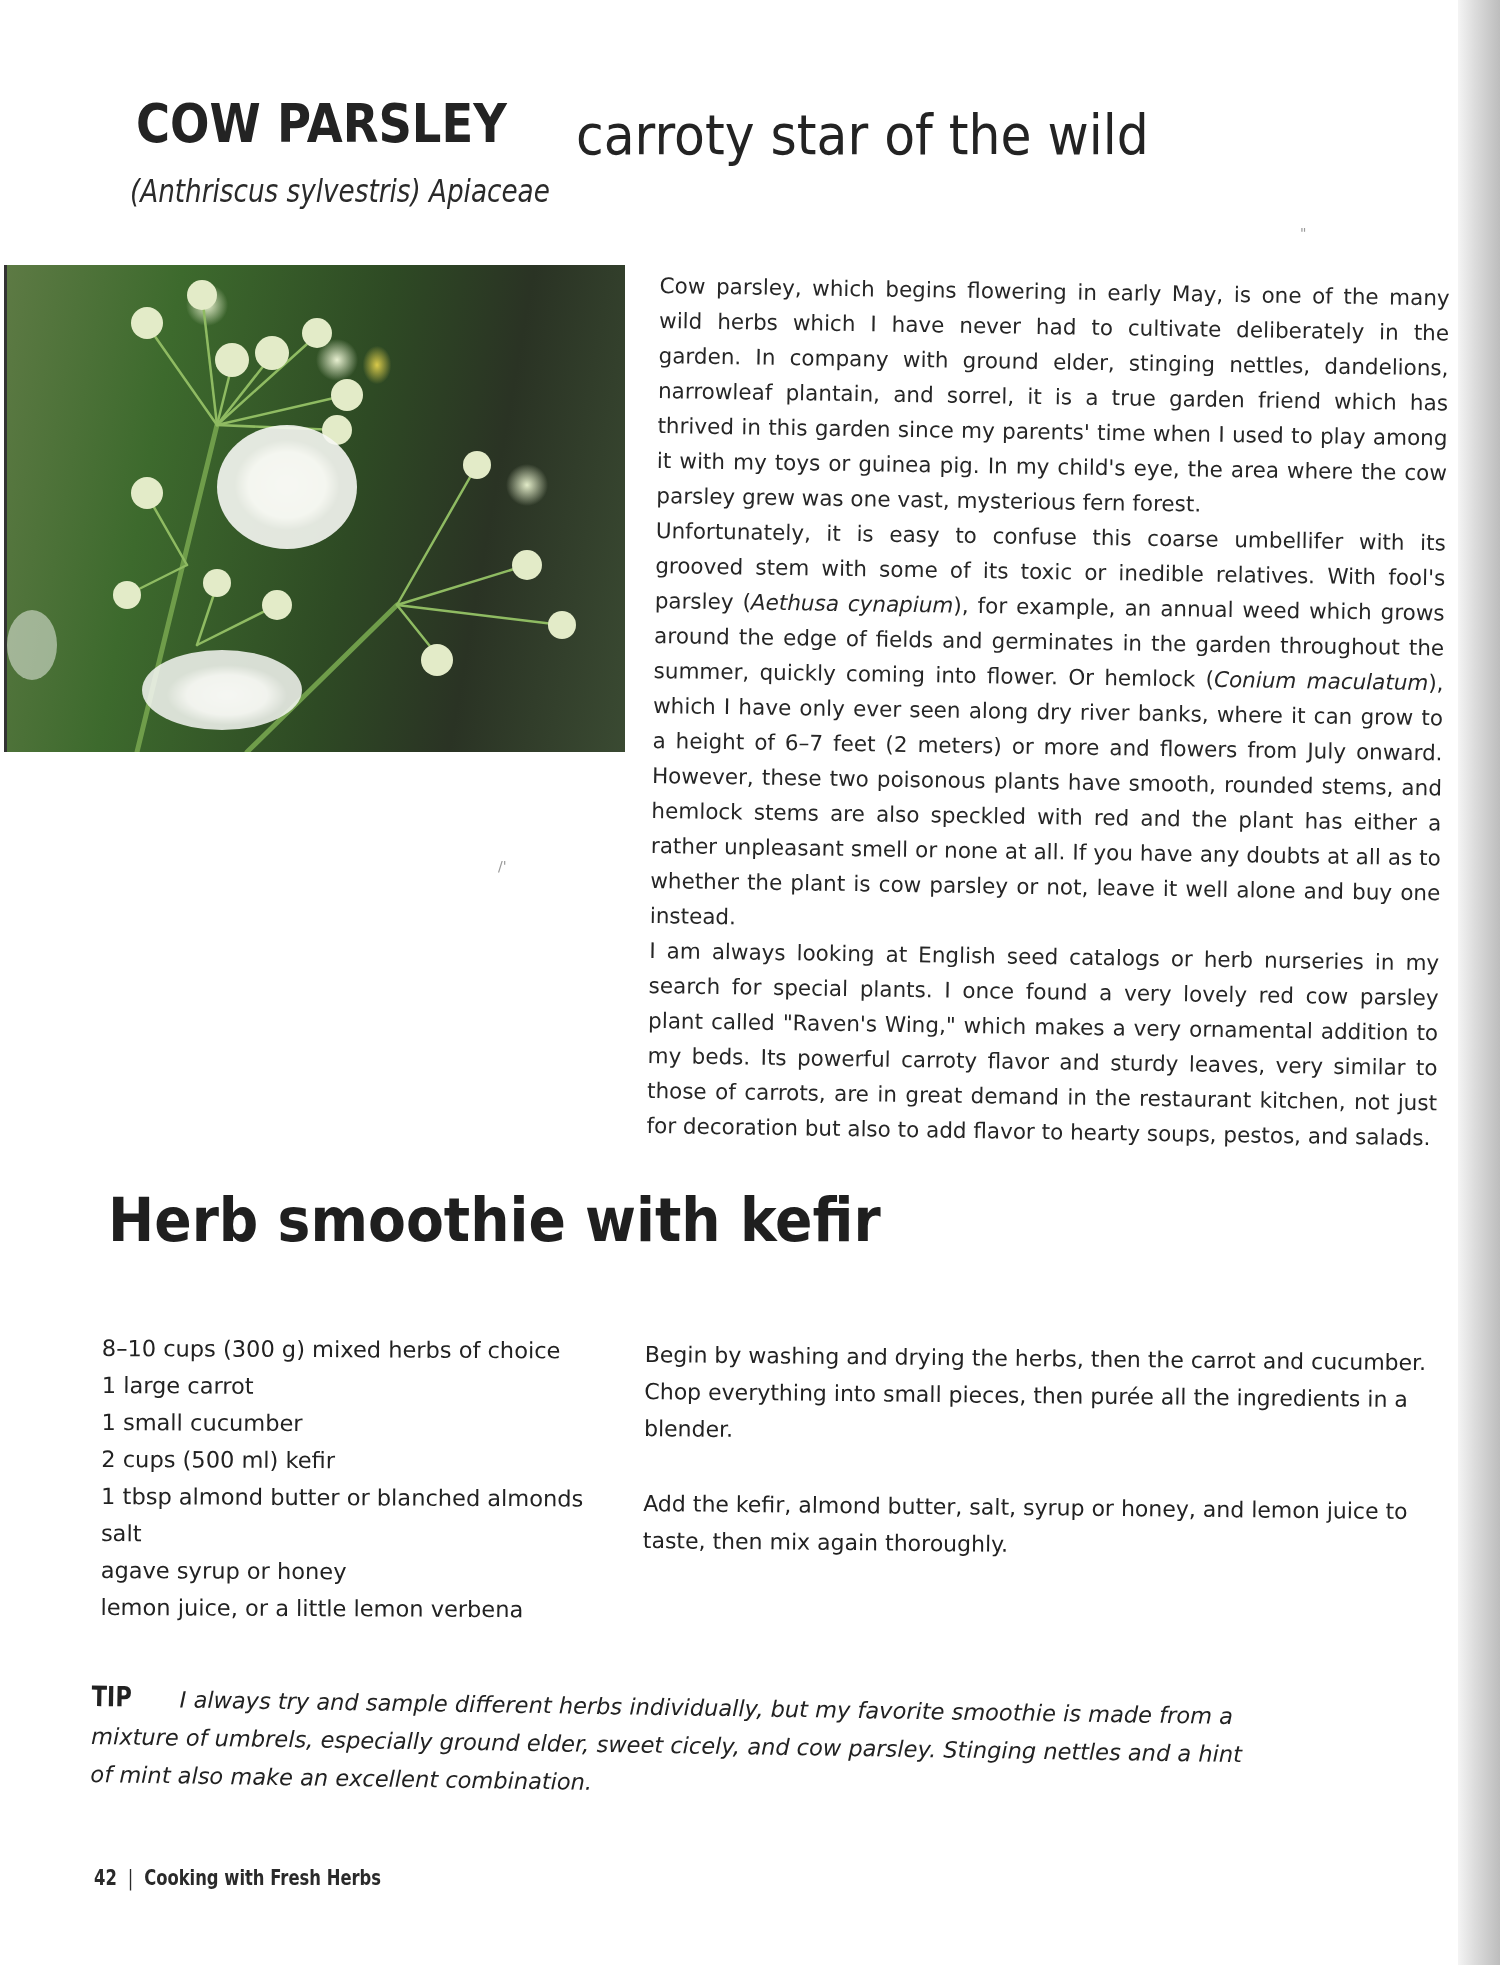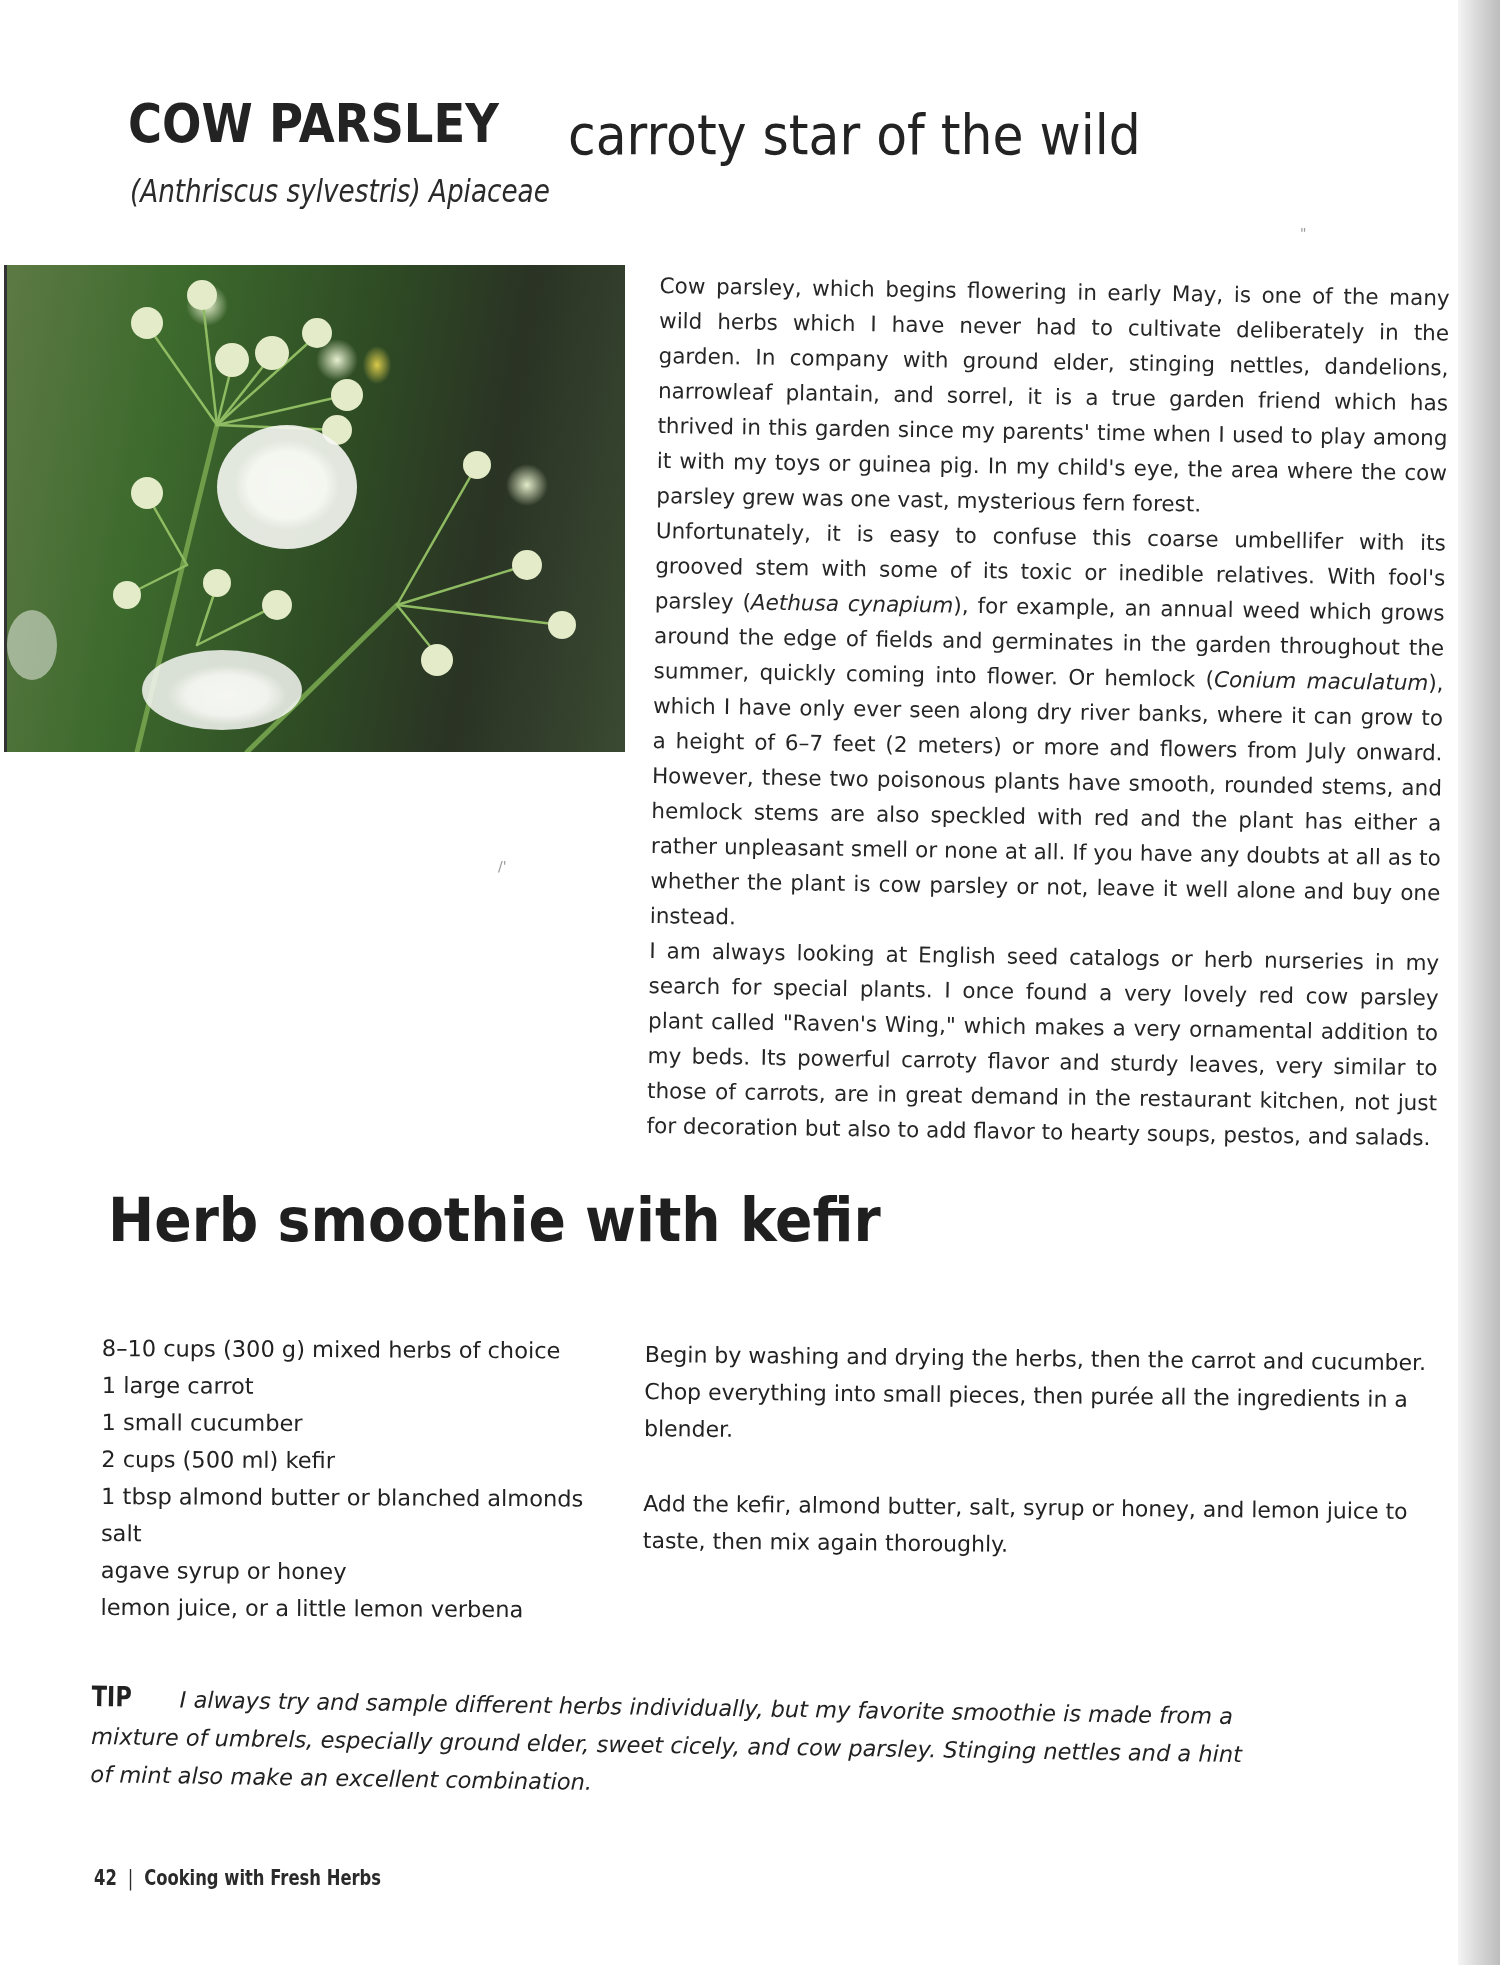--- a/index.html
+++ b/index.html
@@ -5,21 +5,21 @@
   html, body { margin: 0; padding: 0; }
   body {
     width: 1500px; height: 1965px; position: relative; overflow: hidden;
     background: #ffffff; color: #1f1f1f;
     font-family: "DejaVu Sans", sans-serif;
   }
   .page-edge {
     position: absolute; top: 0; right: 0; width: 42px; height: 1965px;
     background: linear-gradient(to right, #f4f4f4 0%, #dcdcdc 40%, #bdbdbd 100%);
   }
-  .title-row { position: absolute; left: 128px; top: 92px; white-space: nowrap; }
+  .title-row { position: absolute; left: 136px; top: 92px; white-space: nowrap; }
   .title-main {
     font-family: "DejaVu Sans", sans-serif; font-weight: bold; font-size: 54px;
     letter-spacing: 0px; color: #232323; transform: scaleX(0.86); transform-origin: left;
     display: inline-block;
   }
   .title-sub {
     position: absolute; left: 440px; top: 10px;
     font-family: "DejaVu Sans", sans-serif; font-size: 56px; color: #232323;
     transform: scaleX(0.9); transform-origin: left; display: inline-block; white-space: nowrap;
   }

